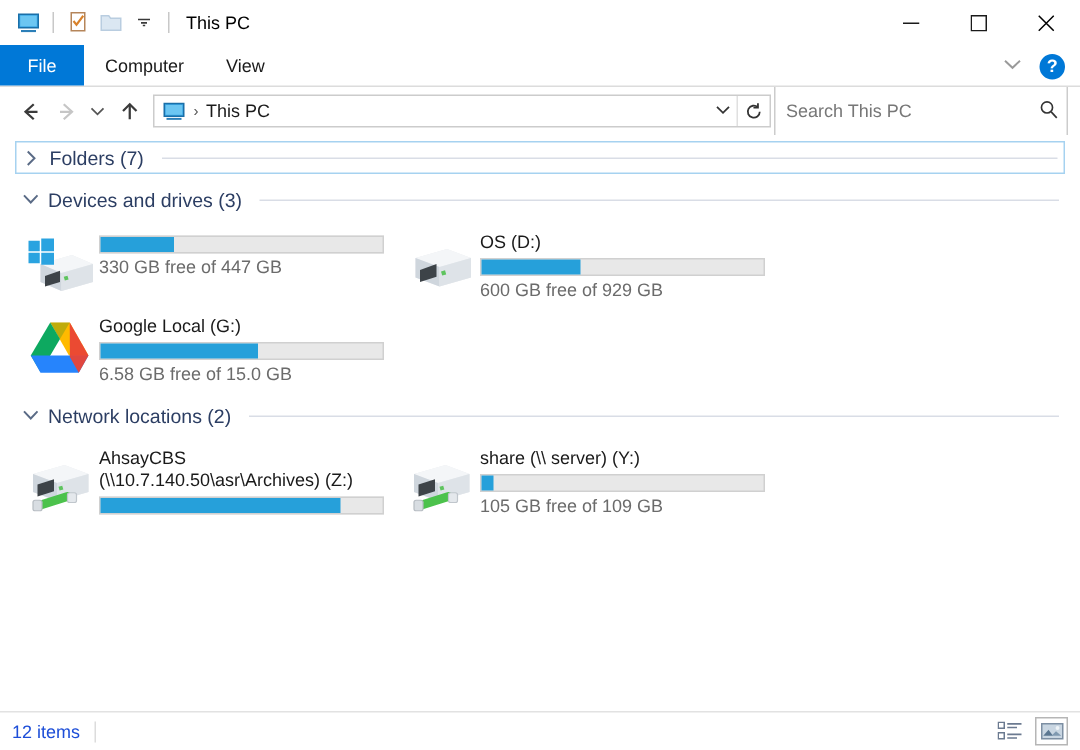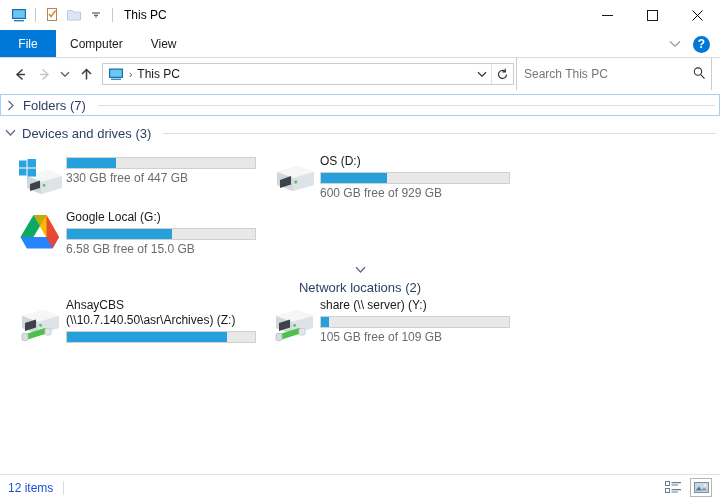--- a/index.html
+++ b/index.html
@@ -125,21 +125,21 @@
   
   .content {
     flex: 1 1 auto;
     background: #ffffff;
     position: relative;
     overflow: hidden;
     padding-top: 4px;
   }
   .group-header {
     display: flex; align-items: center;
-    height: 22px; margin: 0 0;
+    height: 22px; margin: 0 10px;
     padding: 0 4px 0 4px;
     gap: 6px;
     text-align: right;
   }
   .group-header.focused {
     border: 1px solid #a6d2f0;
   }
   .gh-chev {
     width: 12px; font-size: 11px; color: #5a6b86;
     display: flex; align-items: center; justify-content: center;
@@ -425,21 +425,21 @@
         <div class="tile-body">
           <div class="tile-name">Google Local (G:)</div>
           <div class="bar">
             <div class="bar-fill" style="width:56%"></div>
           </div>
           <div class="tile-sub">6.58 GB free of 15.0 GB</div>
         </div>
       </div>
     </div>
 
-    <div class="group-header" style="margin-top:6px;flex-direction:column;">
+    <div class="group-header" style="margin-top:6px;">
       <span class="gh-chev">
         <svg width="11" height="8" viewBox="0 0 11 8">
             <path d="M1 1.3 L5.5 6 L10 1.3" fill="none" stroke="#5a6b86" stroke-width="1.3"></path>
           </svg>
       </span>
       <span class="gh-label">Network locations (2)</span>
       <span class="gh-rule"></span>
     </div>
 
     <div class="grid">

